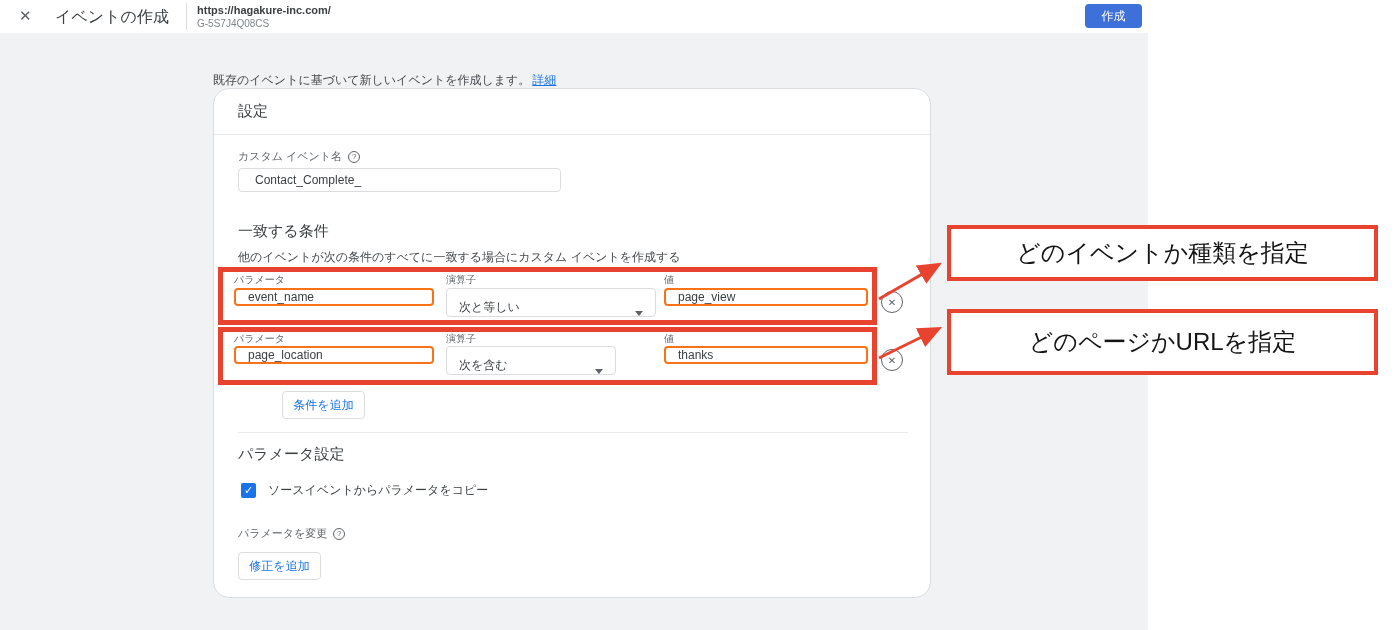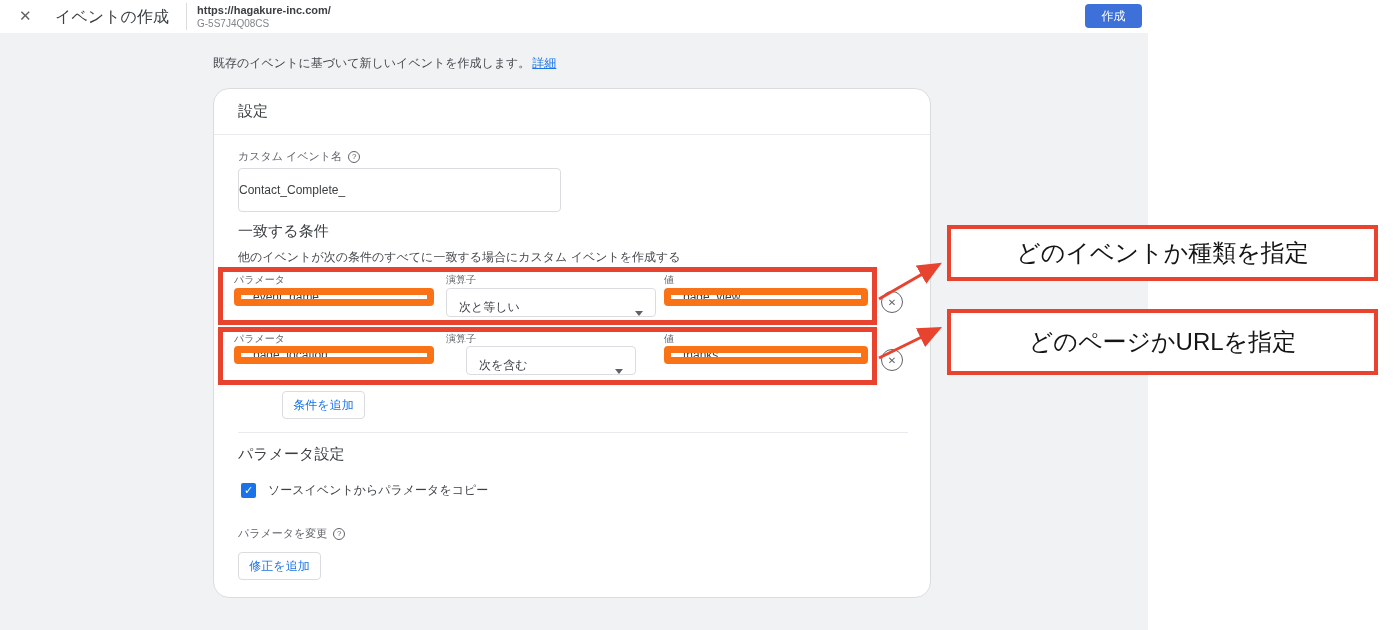--- a/index.html
+++ b/index.html
@@ -13,44 +13,44 @@
   .topbar-title { position:absolute; left:55px; top:7px; font-size:16px; color:#3c4043; }
   .topbar-divider { position:absolute; left:186px; top:3px; width:1px; height:27px; background:#dadce0; }
   .site-url { position:absolute; left:197px; top:4px; font-size:11px; font-weight:bold; color:#3c4043;text-align:right; }
   .property-id { position:absolute; left:197px; top:18px; font-size:10px; color:#80868b; }
   .create-btn { position:absolute; left:1085px; top:4px; width:57px; height:24px; background:#3e70d9; color:#fff;
                 font-size:12px; border:none; border-radius:4px; cursor:pointer; font-family:inherit; }
 
   
   .content-bg { position:absolute; left:0; top:33px; width:1148px; height:597px; background:#f0f2f4; z-index:0; }
 
-  .intro { position:absolute; left:213px; top:55px; font-size:12px; color:#45494d; z-index:1; }
+  .intro { position:absolute; left:213px; top:72px; font-size:12px; color:#45494d; z-index:1; }
   .intro a { color:#1a73e8; text-decoration:underline; cursor:pointer; margin-left:2px; }
 
   
   .card { position:absolute; left:213px; top:88px; width:718px; height:510px; background:#fff;
           border:1px solid #dadce0; border-radius:16px; z-index:1; }
   .card-header { position:absolute; left:24px; top:13px; font-size:15px; color:#3c4043; }
   .card-divider { position:absolute; left:0; top:45px; width:100%; height:1px; background:#e8eaed; }
   .divider2 { position:absolute; left:24px; top:343px; width:670px; height:1px; background:#e8eaed; }
 
   .small-label { font-size:11px; color:#5f6368; }
   .field-label { font-size:10px; color:#5f6368; }
 
   .cen-label { position:absolute; left:24px; top:60px; display:flex; align-items:center; gap:6px; }
   .help-icon { display:inline-flex; width:12px; height:12px; border:1px solid #5f6368; border-radius:50%;
                color:#5f6368; font-size:8px; align-items:center; justify-content:center; line-height:1; }
-  .cen-input { position:absolute; left:24px; top:79px; width:323px; height:44px; border:1px solid #dadce0;
-               border-radius:4px; padding:0 0; font-size:12px; color:#3c4043; font-family:inherit; background:#fff; }
+  .cen-input { position:absolute; left:24px; top:79px; width:323px; height:24px; border:1px solid #dadce0;
+               border-radius:4px; padding:0 16px; font-size:12px; color:#3c4043; font-family:inherit; background:#fff; }
 
   .match-title { position:absolute; left:24px; top:133px; font-size:15px; color:#3c4043; }
   .match-desc  { position:absolute; left:24px; top:160px; font-size:12px; color:#45494d; }
 
   .cond-label { position:absolute; }
-  .cond-input { position:absolute; height:18px; border:7px solid #f97316; border-radius:4px; padding:0 12px;
+  .cond-input { position:absolute; height:18px; border:2px solid #f97316; border-radius:4px; padding:0 12px;
                 font-size:12px; color:#3c4043; font-family:inherit; background:#fff; }
   .op-box { position:absolute; height:29px; border:1px solid #dadce0; border-radius:4px; background:#fff;
             display:flex; align-items:flex-end; justify-content:space-between; padding:0 12px; font-size:12px;
             color:#3c4043; cursor:pointer; }
   .caret { width:0; height:0; border-left:4px solid transparent; border-right:4px solid transparent;
            border-top:5px solid #5f6368; }
   .remove-btn { position:absolute; width:22px; height:22px; border:1.5px solid #5f6368; border-radius:50%;
                 background:transparent; color:#5f6368; font-size:10px; display:flex; align-items:center;
                 justify-content:center; cursor:pointer; font-family:inherit; }
 
@@ -114,21 +114,21 @@
       <span>次と等しい</span>
       <span class="caret"></span>
     </div>
     <div class="cond-label field-label" style="left:450px;top:184px;">値</div>
     <input class="cond-input" style="left: 450px; top: 199px; width: 204px;" type="text" value="page_view">
     <button class="remove-btn" style="left:667px;top:202px;">✕</button>
 
     <div class="cond-label field-label" style="left:20px;top:243px;">パラメータ</div>
     <input class="cond-input" style="left: 20px; top: 257px; width: 200px;" type="text" value="page_location">
     <div class="cond-label field-label" style="left:232px;top:243px;">演算子</div>
-    <div class="op-box" style="left:232px;top:257px;width:170px;margin-left:20px;">
+    <div class="op-box" style="left:232px;top:257px;width:170px;">
       <span>次を含む</span>
       <span class="caret"></span>
     </div>
     <div class="cond-label field-label" style="left:450px;top:243px;">値</div>
     <input class="cond-input" style="left: 450px; top: 257px; width: 204px;" type="text" value="thanks">
     <button class="remove-btn" style="left:667px;top:260px;">✕</button>
 
     <button class="outline-btn" style="top:302px;margin-left:44px;">条件を追加</button>
 
     <div class="divider2"></div>

